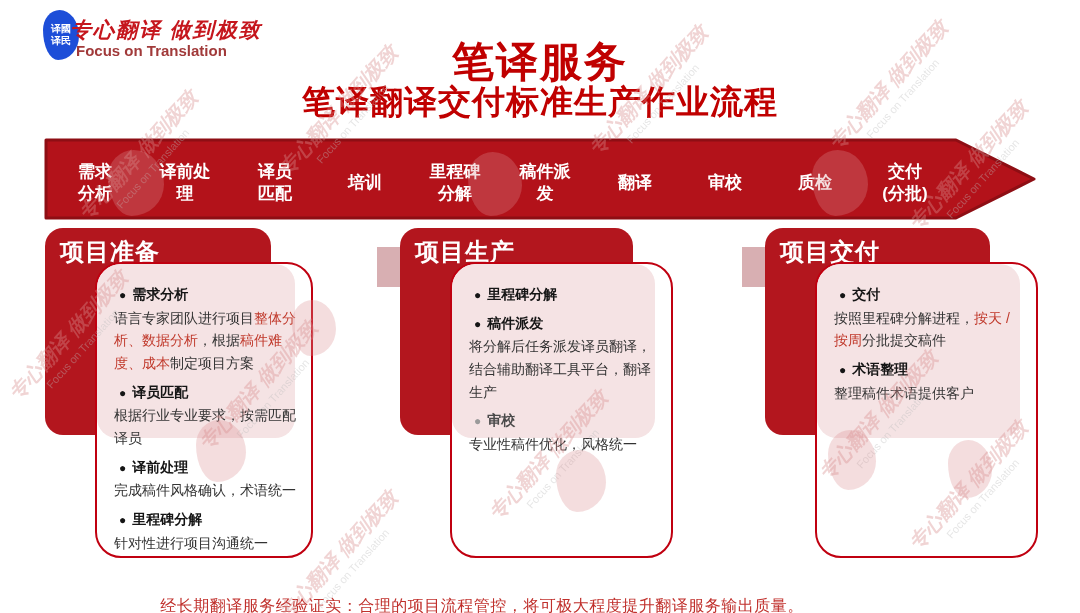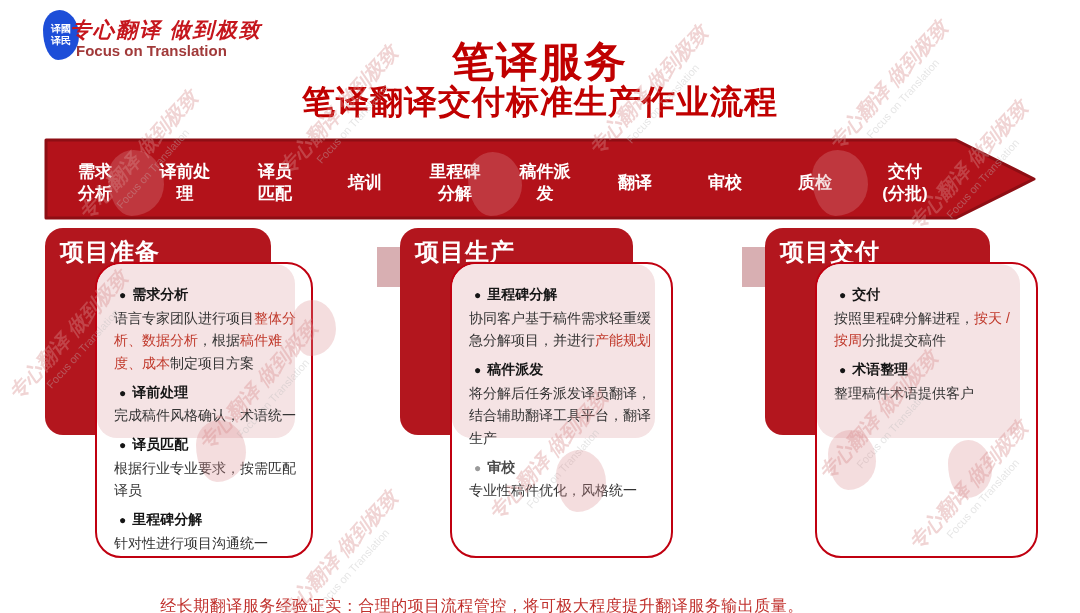--- a/index.html
+++ b/index.html
@@ -140,43 +140,42 @@
     <div class="section s1">
       <div class="shape">项目准备</div>
       <div class="card">
         <div class="pink-patch"></div>
         <div class="card-items">
           <div class="item">
             <div class="item-heading"><span class="bullet">●</span><span>需求分析</span></div>
             <p class="item-body"><span>语言专家团队进行项目</span><span class="red-seg">整体分析、数据分析</span><span>，根据</span><span class="red-seg">稿件难度、成本</span><span>制定项目方案</span></p>
           </div>
           <div class="item">
+            <div class="item-heading"><span class="bullet">●</span><span>译员匹配</span></div>
+            <p class="item-body"><span>根据行业专业要求，按需匹配译员</span></p>
+          </div>
+          <div class="item">
             <div class="item-heading"><span class="bullet">●</span><span>译前处理</span></div>
             <p class="item-body"><span>完成稿件风格确认，术语统一</span></p>
-          </div>
-          <div class="item">
-            <div class="item-heading"><span class="bullet">●</span><span>译员匹配</span></div>
-            <p class="item-body"><span>根据行业专业要求，按需匹配译员</span></p>
           </div>
           <div class="item">
             <div class="item-heading"><span class="bullet">●</span><span>里程碑分解</span></div>
             <p class="item-body"><span>针对性进行项目沟通统一</span></p>
           </div>
         </div>
       </div>
     </div>
     <div class="section s2">
       <div class="pink-square"></div>
       <div class="shape">项目生产</div>
       <div class="card">
         <div class="pink-patch"></div>
         <div class="card-items">
           <div class="item">
             <div class="item-heading"><span class="bullet">●</span><span>里程碑分解</span></div>
-            <p class="item-body"><span>协同客户基于稿件需求轻重缓急分解项目，并进行</span><span class="red-seg">产能规划</span></p>
           </div>
           <div class="item">
             <div class="item-heading"><span class="bullet">●</span><span>稿件派发</span></div>
             <p class="item-body"><span>将分解后任务派发译员翻译，结合辅助翻译工具平台，翻译生产</span></p>
           </div>
           <div class="item muted">
             <div class="item-heading"><span class="bullet">●</span><span>审校</span></div>
             <p class="item-body"><span>专业性稿件优化，风格统一</span></p>
           </div>
         </div>

